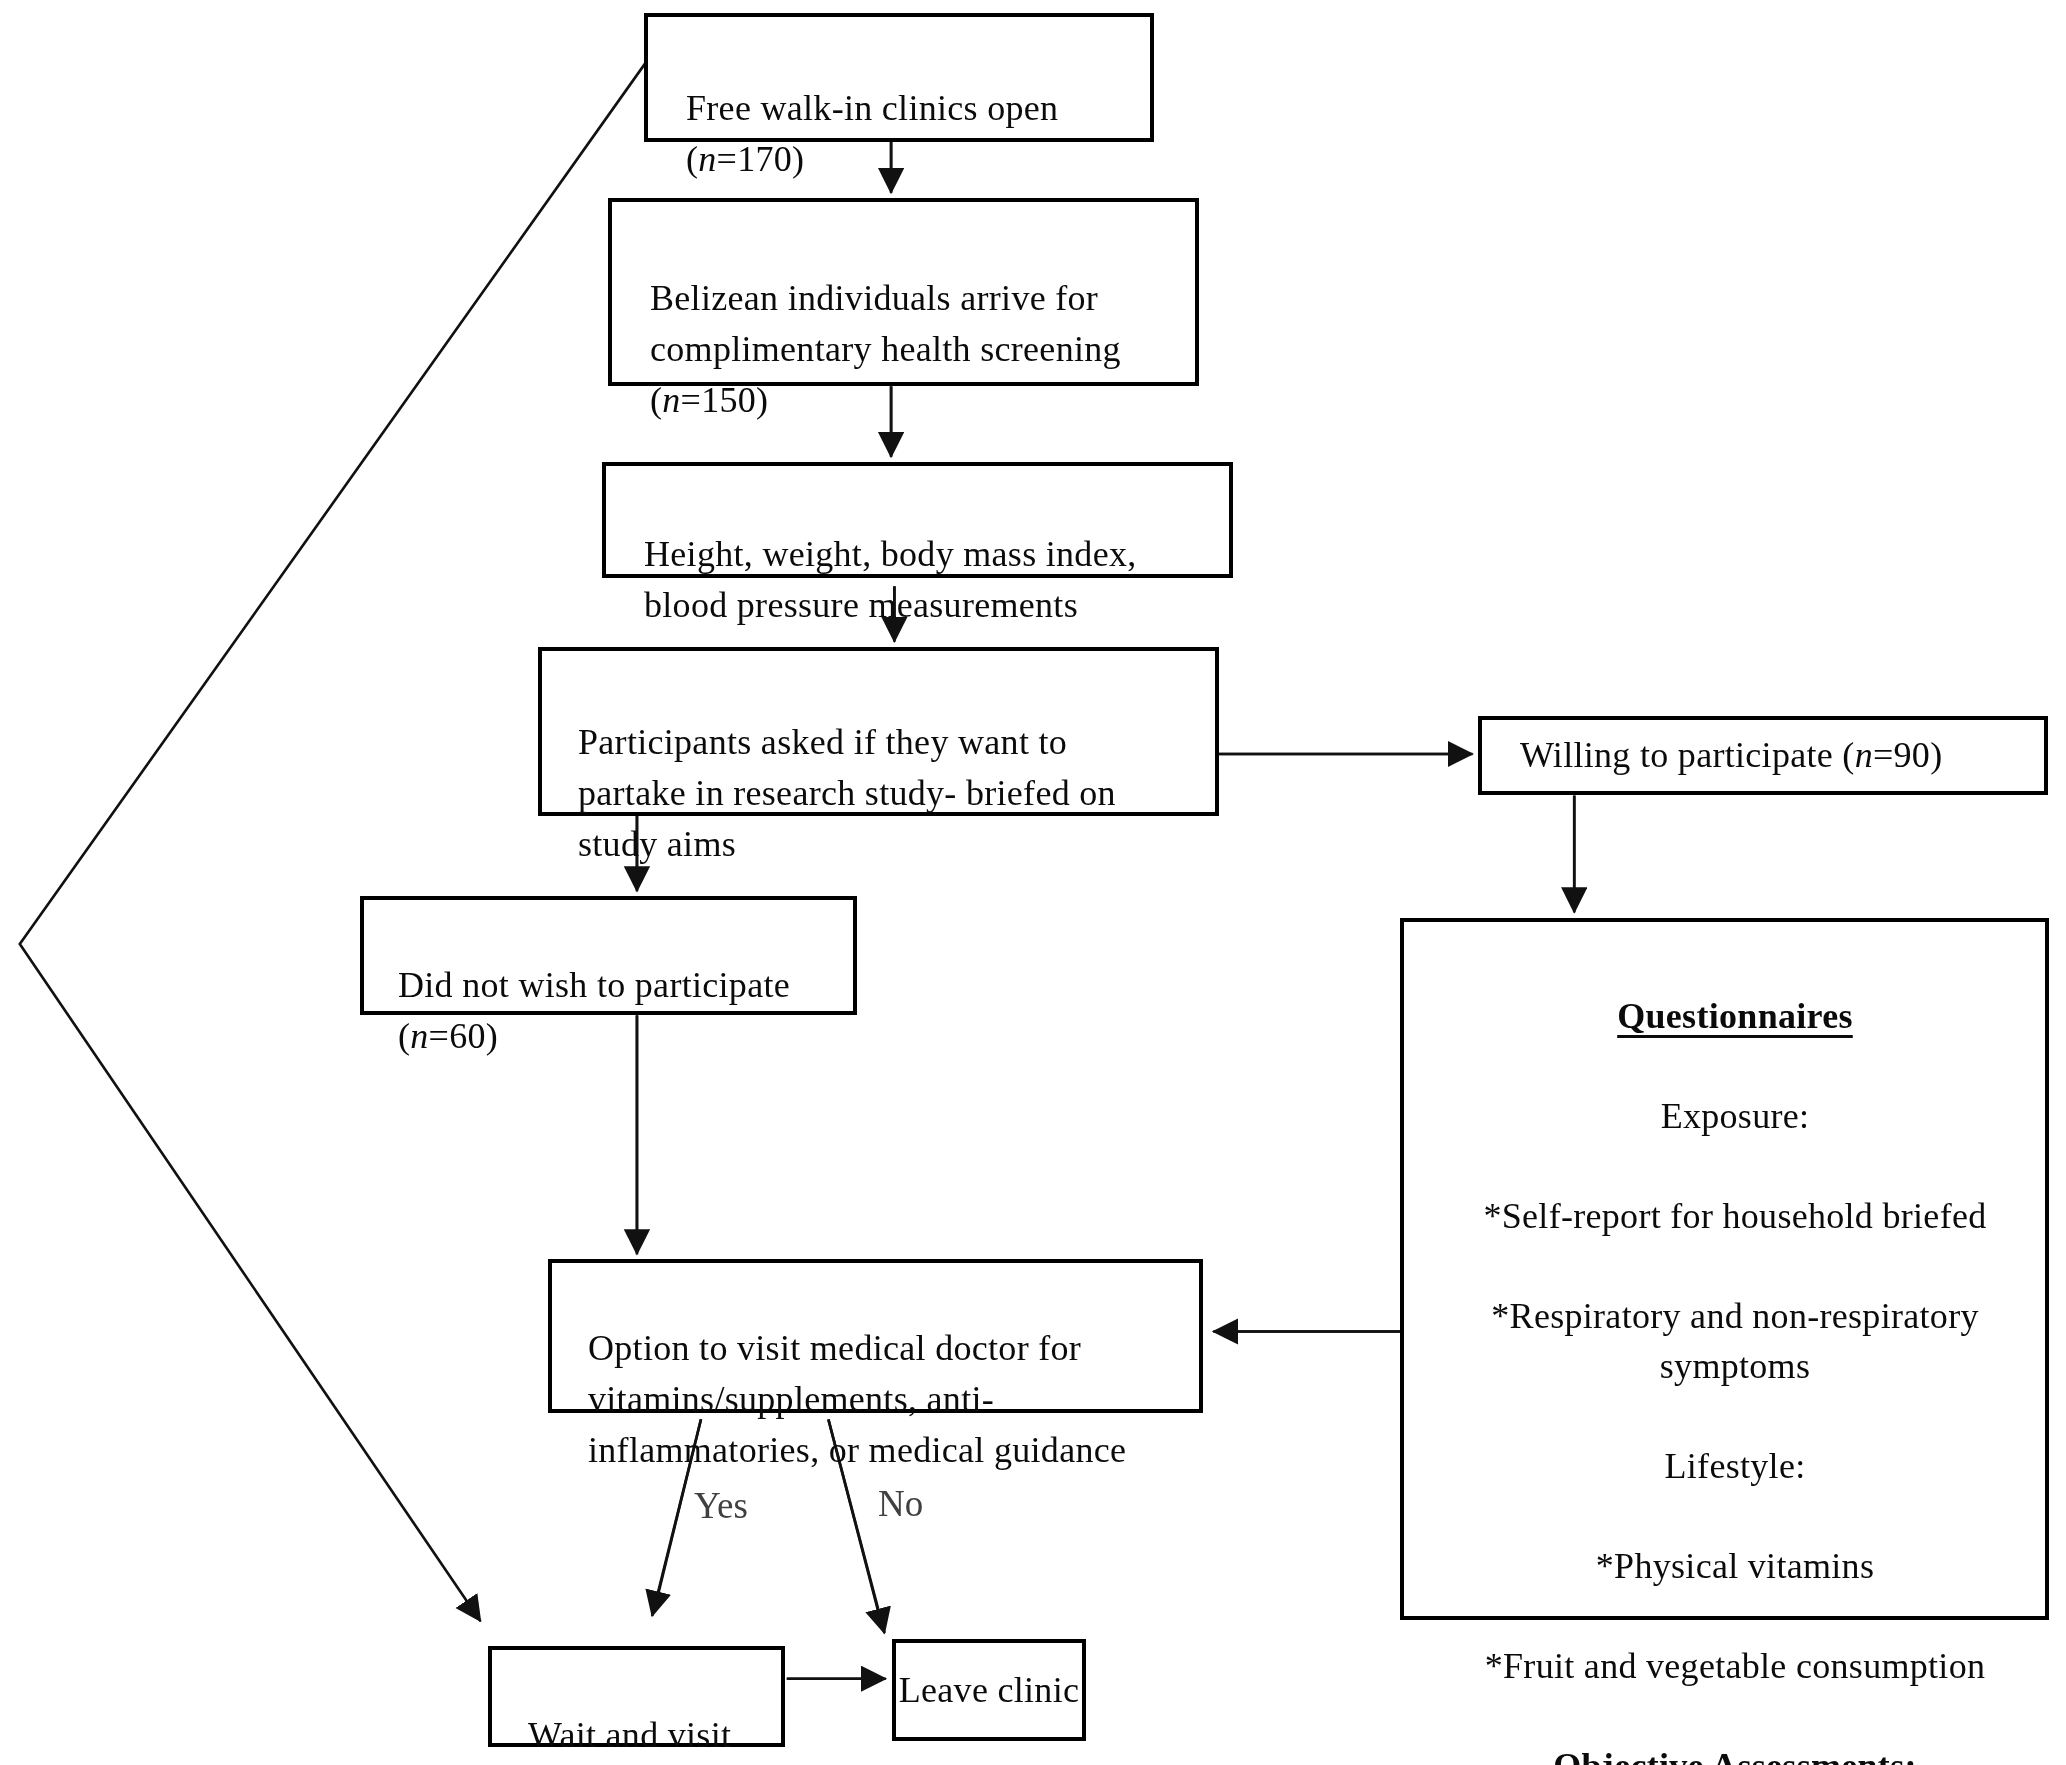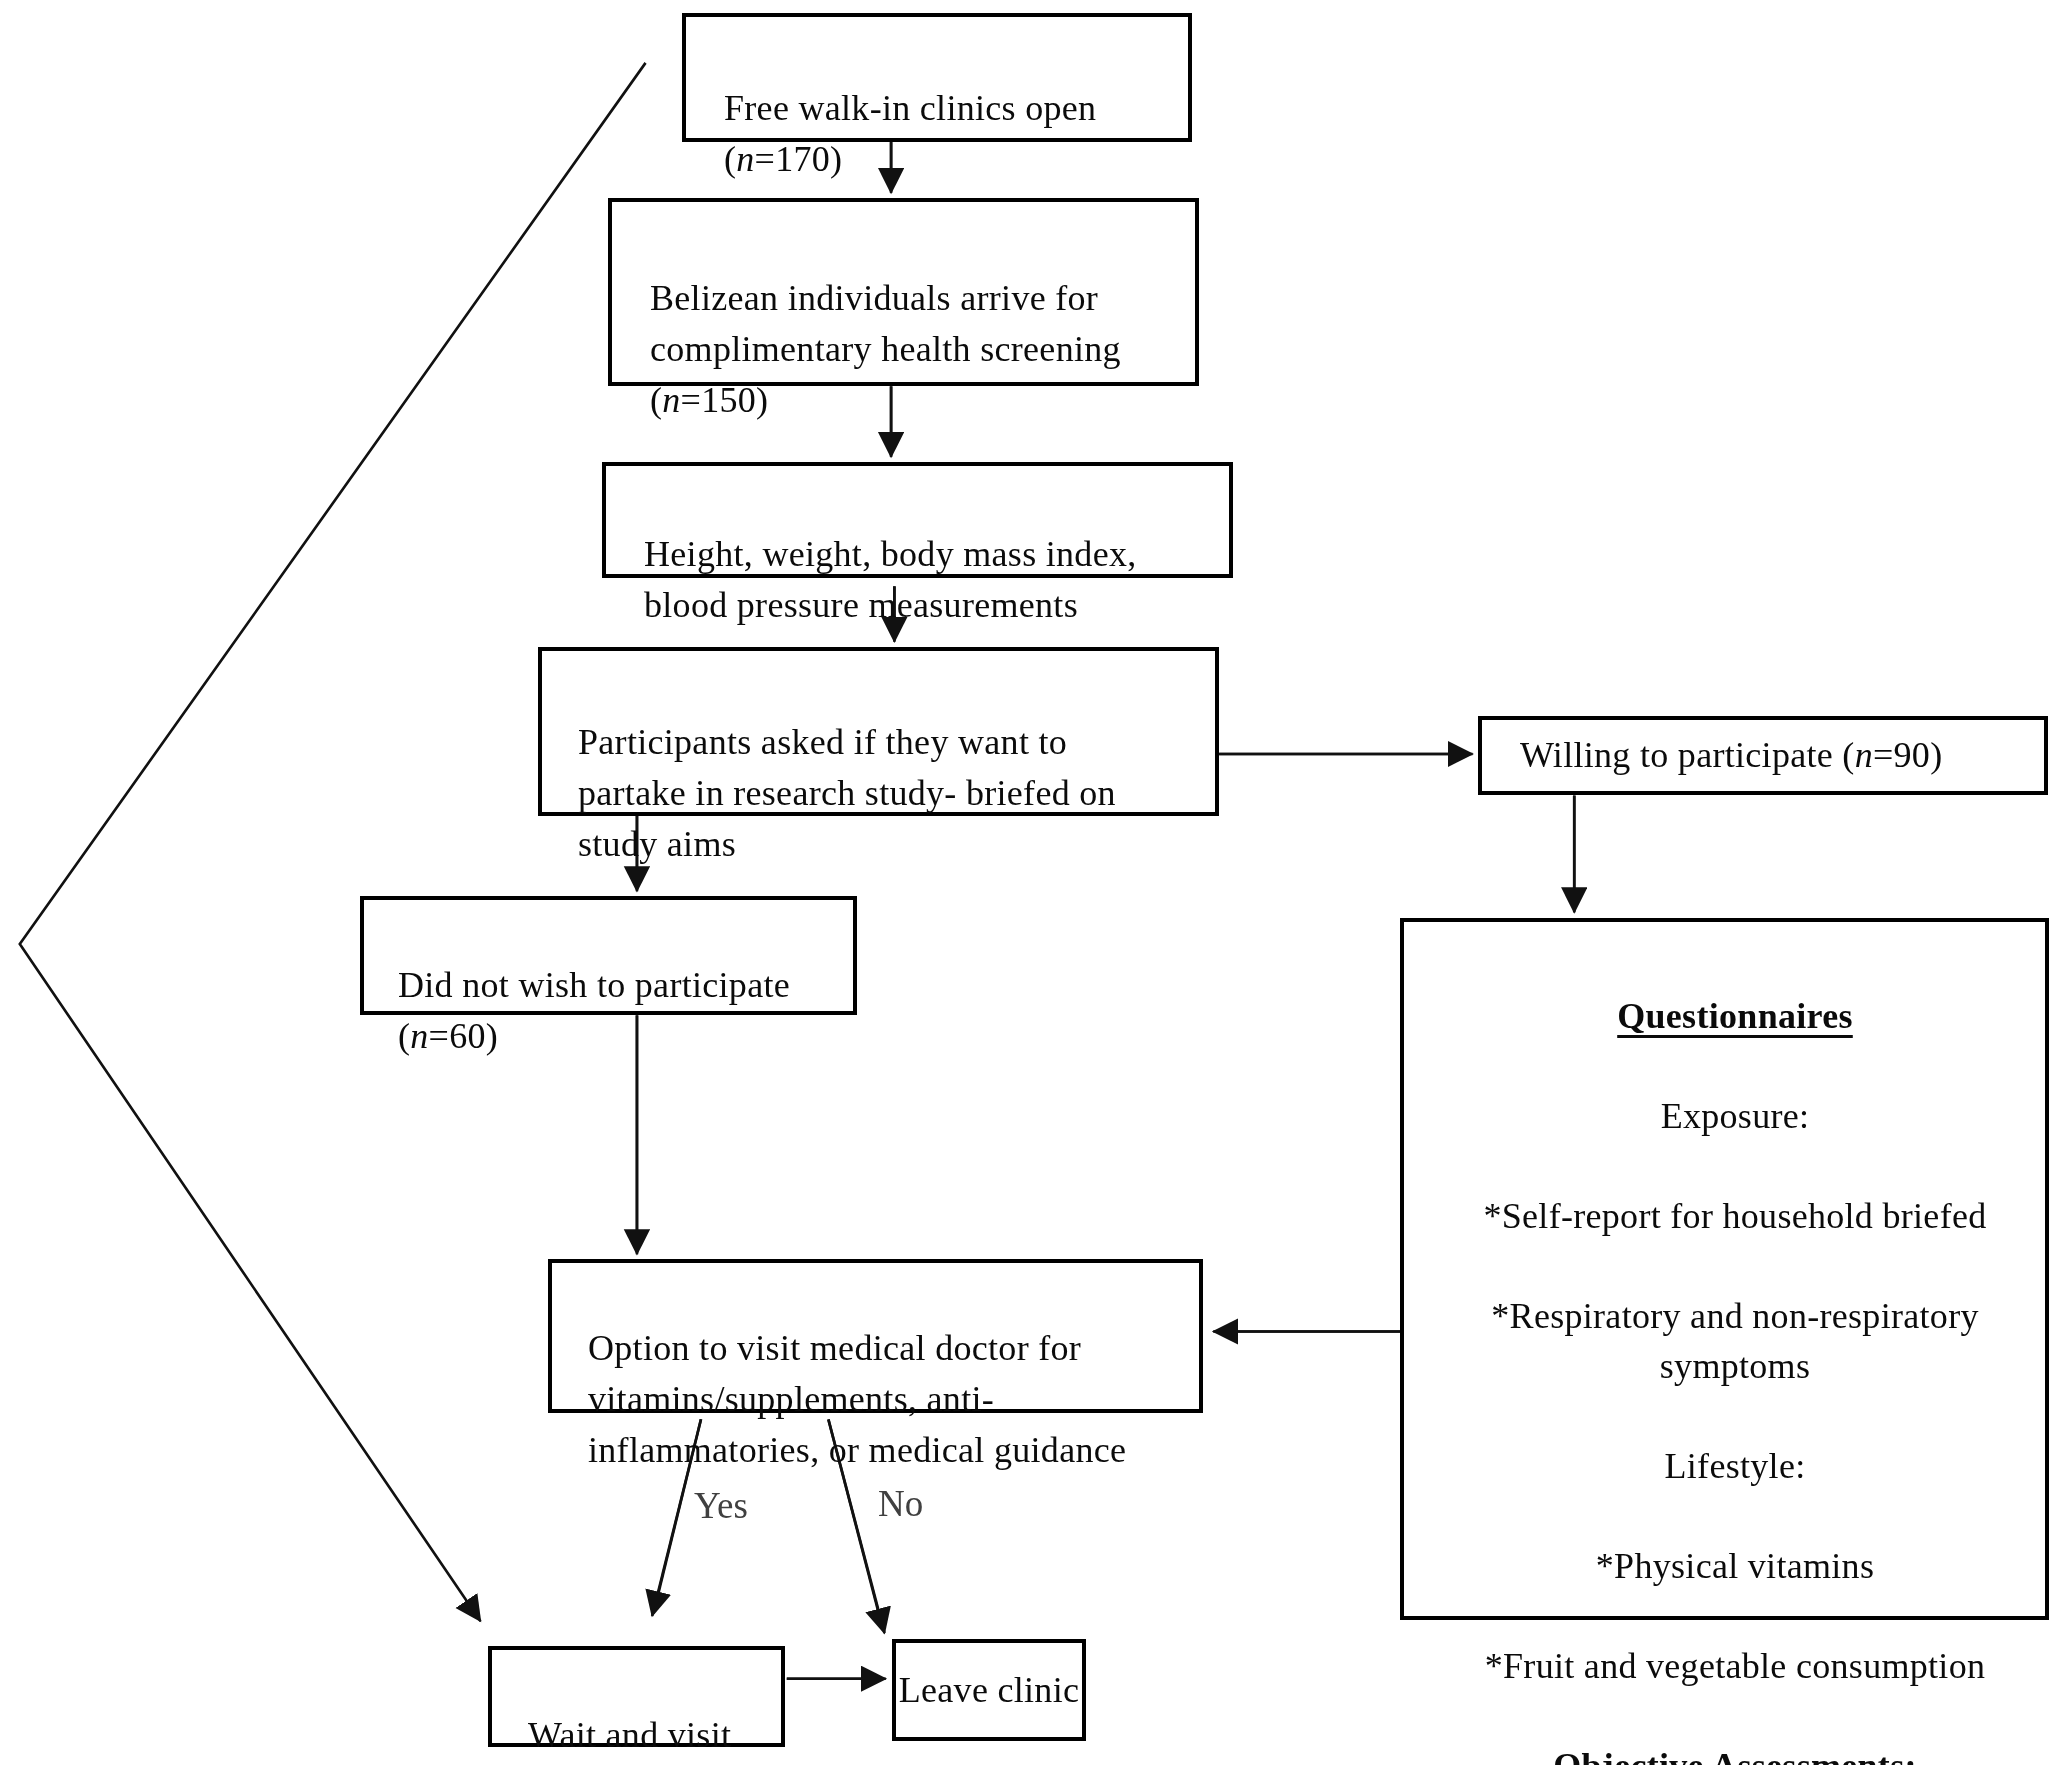--- a/index.html
+++ b/index.html
@@ -15,21 +15,21 @@
     position:absolute;
     box-sizing:border-box;
     border:4.6px solid #000;
     background:#fff;
     font-size:36px;
     line-height:51px;
     white-space:pre-line;
     letter-spacing:0.3px;
   }
   .node .txt{white-space:pre-line;}
-  #n-free   {left:644px; top:13.2px;  width:510px; height:129px; padding:14.5px 13.2px 0 38px;margin-left:38px;}
+  #n-free   {left:644px; top:13.2px;  width:510px; height:129px; padding:14.5px 13.2px 0 38px;}
   #n-arrive {left:608px; top:198px; width:591px; height:188px; padding:20px 13.2px 0 38px;}
   #n-measure{left:602px; top:462px; width:631px; height:116px; padding:12px 13.2px 0 38px;}
   #n-asked  {left:538px; top:647px; width:681px;height:169px; padding:14.5px 13.2px 0 36px;}
   #n-willing{left:1478px;top:716px;width:570px; height:79px; padding:0 0 0 38px;display:flex;align-items:center;}
   #n-declined{left:360px;top:896px;width:497px; height:119px; padding:9.2px 13.2px 0 34px;}
   #n-quest  {left:1400px;top:918px;width:649px; height:702px;padding:18.5px 12px 0 33px;line-height:50px;}
   #n-option {left:548px; top:1259px;width:655px; height:154px; padding:9.2px 13.2px 0 36px;}
   #n-wait   {left:488px; top:1623px;width:297px; height:101px; padding:9.2px 6.6px 0 36px;margin-top:23px;}
   #n-leave  {left:892px;top:1639px;width:194px; height:102px; display:flex;align-items:center;justify-content:center;}
   .q-line{white-space:pre-line;text-align:center;}

